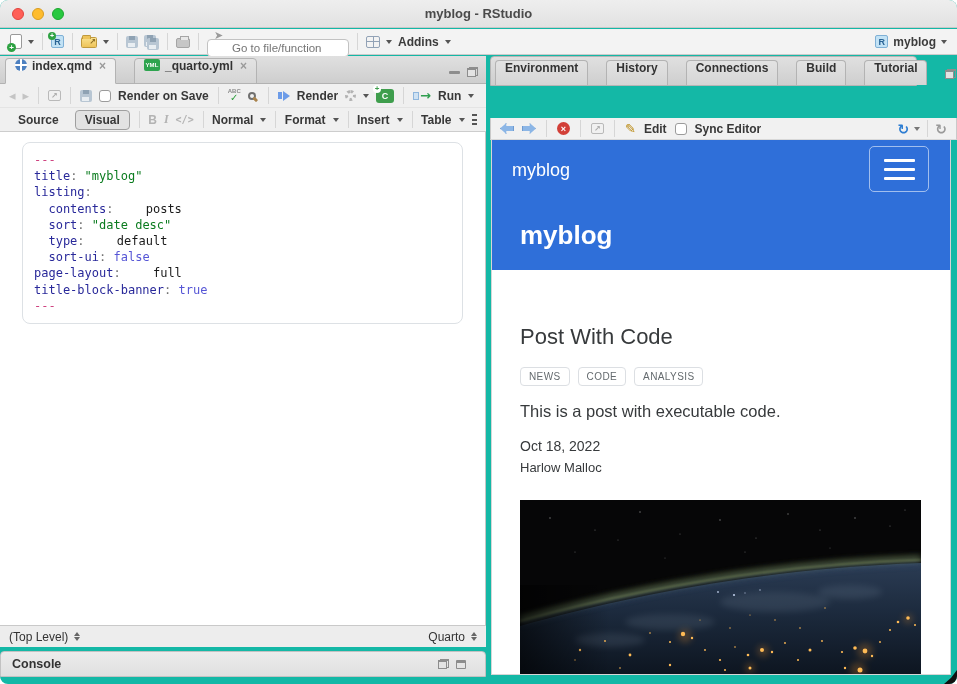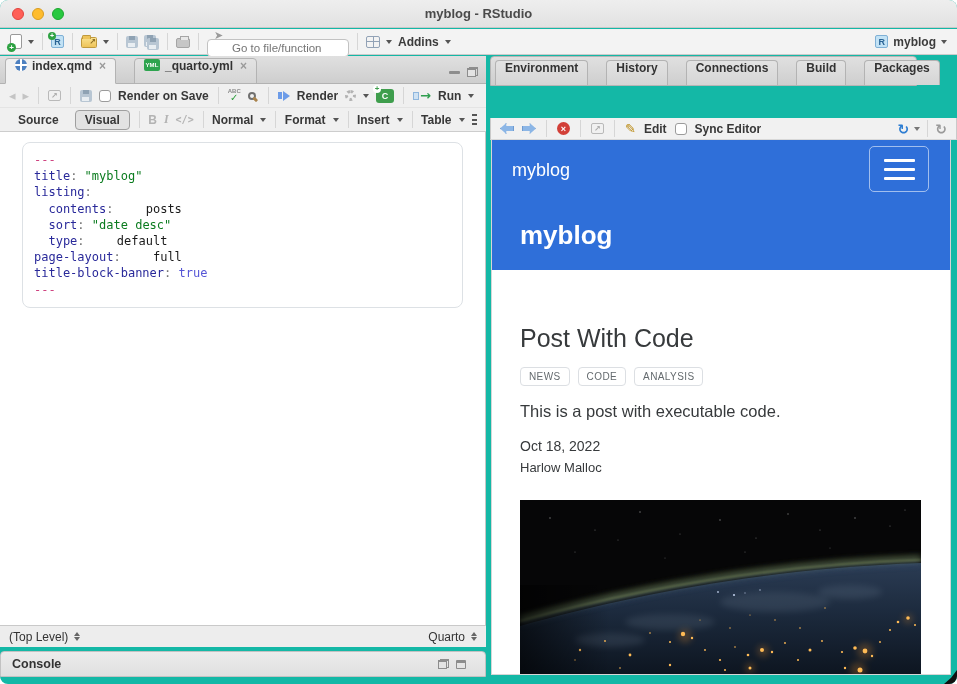--- a/index.html
+++ b/index.html
@@ -145,21 +145,21 @@
 
   
   .viewer-body{position:absolute;left:1px;top:49px;width:460px;bottom:9px;background:#fff;
     border:1px solid #d6d6d6;border-top:none;overflow:hidden;}
   .banner{position:absolute;left:0;top:0;width:100%;height:130px;background:#2f6fd9;}
   .brand{position:absolute;left:20px;top:20px;font-size:18px;font-weight:400;color:#fff;}
   .hamburger{position:absolute;right:21px;top:6px;width:60px;height:46px;border:1px solid rgba(255,255,255,.55);border-radius:5px;
     display:flex;flex-direction:column;justify-content:center;align-items:center;gap:6px;}
   .hline{width:31px;height:3px;background:#fff;border-radius:1px;}
   .banner-title{position:absolute;left:28px;top:80px;font-size:26px;font-weight:700;color:#fff;}
-  .post-title{position:absolute;left:28px;top:184px;font-size:25px;font-weight:400;color:#373a3c;}
+  .post-title{position:absolute;left:28px;top:184px;font-size:22px;font-weight:400;color:#373a3c;}
   .badges{position:absolute;left:28px;top:227px;display:flex;gap:8px;}
   .badge{border:1px solid #dcdfe3;border-radius:4px;padding:3px 8px;font-size:10px;color:#646a6e;letter-spacing:.4px;background:#fff;}
   .post-desc{position:absolute;left:28px;top:262px;font-size:16.5px;color:#373a3c;}
   .post-date{position:absolute;left:28px;top:298px;font-size:14px;color:#373a3c;}
   .post-author{position:absolute;left:28px;top:320px;font-size:13px;color:#373a3c;}
   .post-image{position:absolute;left:28px;top:360px;width:401px;height:175px;display:block;}
 
   .mouse-cursor{position:absolute;right:0;bottom:0;width:13px;height:14px;background:#111;
     clip-path:polygon(100% 0,100% 100%,0 100%,55% 55%);}
 </style>
@@ -285,20 +285,21 @@
 
     <div class="editor">
       <div class="yaml-box">
         <div id="editor-code">
             <div class="code-line"><span class="tok-meta">---</span></div>
             <div class="code-line"><span class="tok-key">title</span><span class="tok-punct">: </span><span class="tok-string">"myblog"</span></div>
             <div class="code-line"><span class="tok-key">listing</span><span class="tok-punct">:</span></div>
             <div class="code-line"><span class="tok-key">  contents</span><span class="tok-punct">: </span><span class="tok-plain">posts</span></div>
             <div class="code-line"><span class="tok-key">  sort</span><span class="tok-punct">: </span><span class="tok-string">"date desc"</span></div>
             <div class="code-line"><span class="tok-key">  type</span><span class="tok-punct">: </span><span class="tok-plain">default</span></div>
+            <div class="code-line"><span class="tok-key">  sort-ui</span><span class="tok-punct">: </span><span class="tok-bool">false</span></div>
             <div class="code-line"><span class="tok-key">page-layout</span><span class="tok-punct">: </span><span class="tok-plain">full</span></div>
             <div class="code-line"><span class="tok-key">title-block-banner</span><span class="tok-punct">: </span><span class="tok-bool">true</span></div>
             <div class="code-line"><span class="tok-meta">---</span></div>
           </div>
       </div>
     </div>
 
     <div class="status">
       <span>(Top Level)</span>
       <span class="updown">
@@ -319,21 +320,21 @@
         <span class="icon-max"></span>
       </span>
     </div>
   </div>
 
   <div class="right-top">
     <span class="tab">Environment</span>
     <span class="tab">History</span>
     <span class="tab">Connections</span>
     <span class="tab">Build</span>
-    <span class="tab">Packages</span>
+    <span class="tab">Tutorial</span>
     <span class="win-btns">
       <span class="icon-restore"></span>
       <span class="icon-max"></span>
     </span>
   </div>
 
   <div class="right-bottom">
 
     <div class="vtb">
       <span class="arrow-blue"></span>

